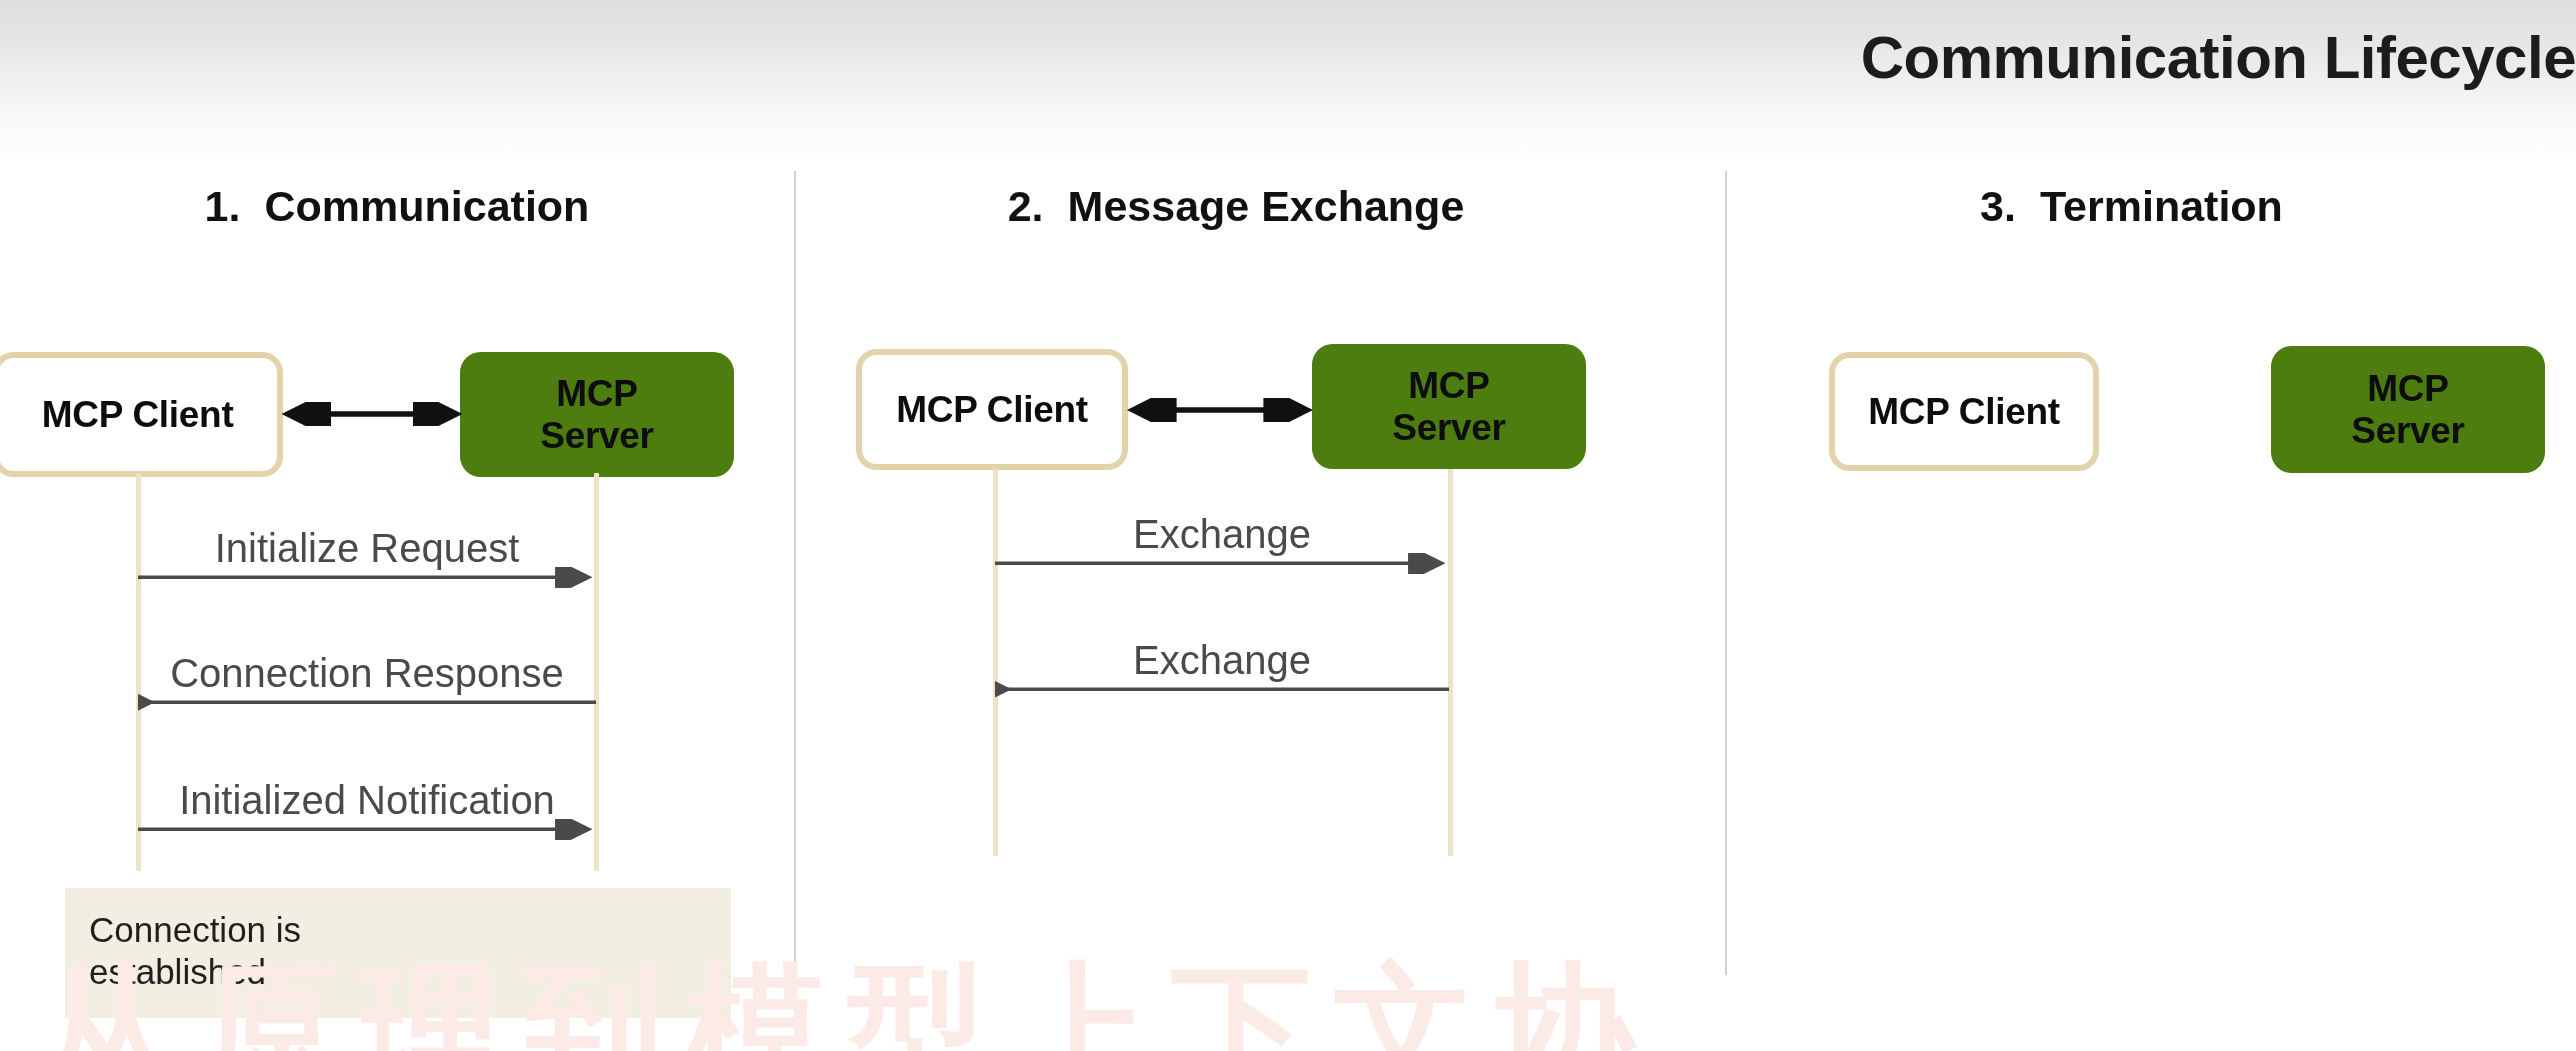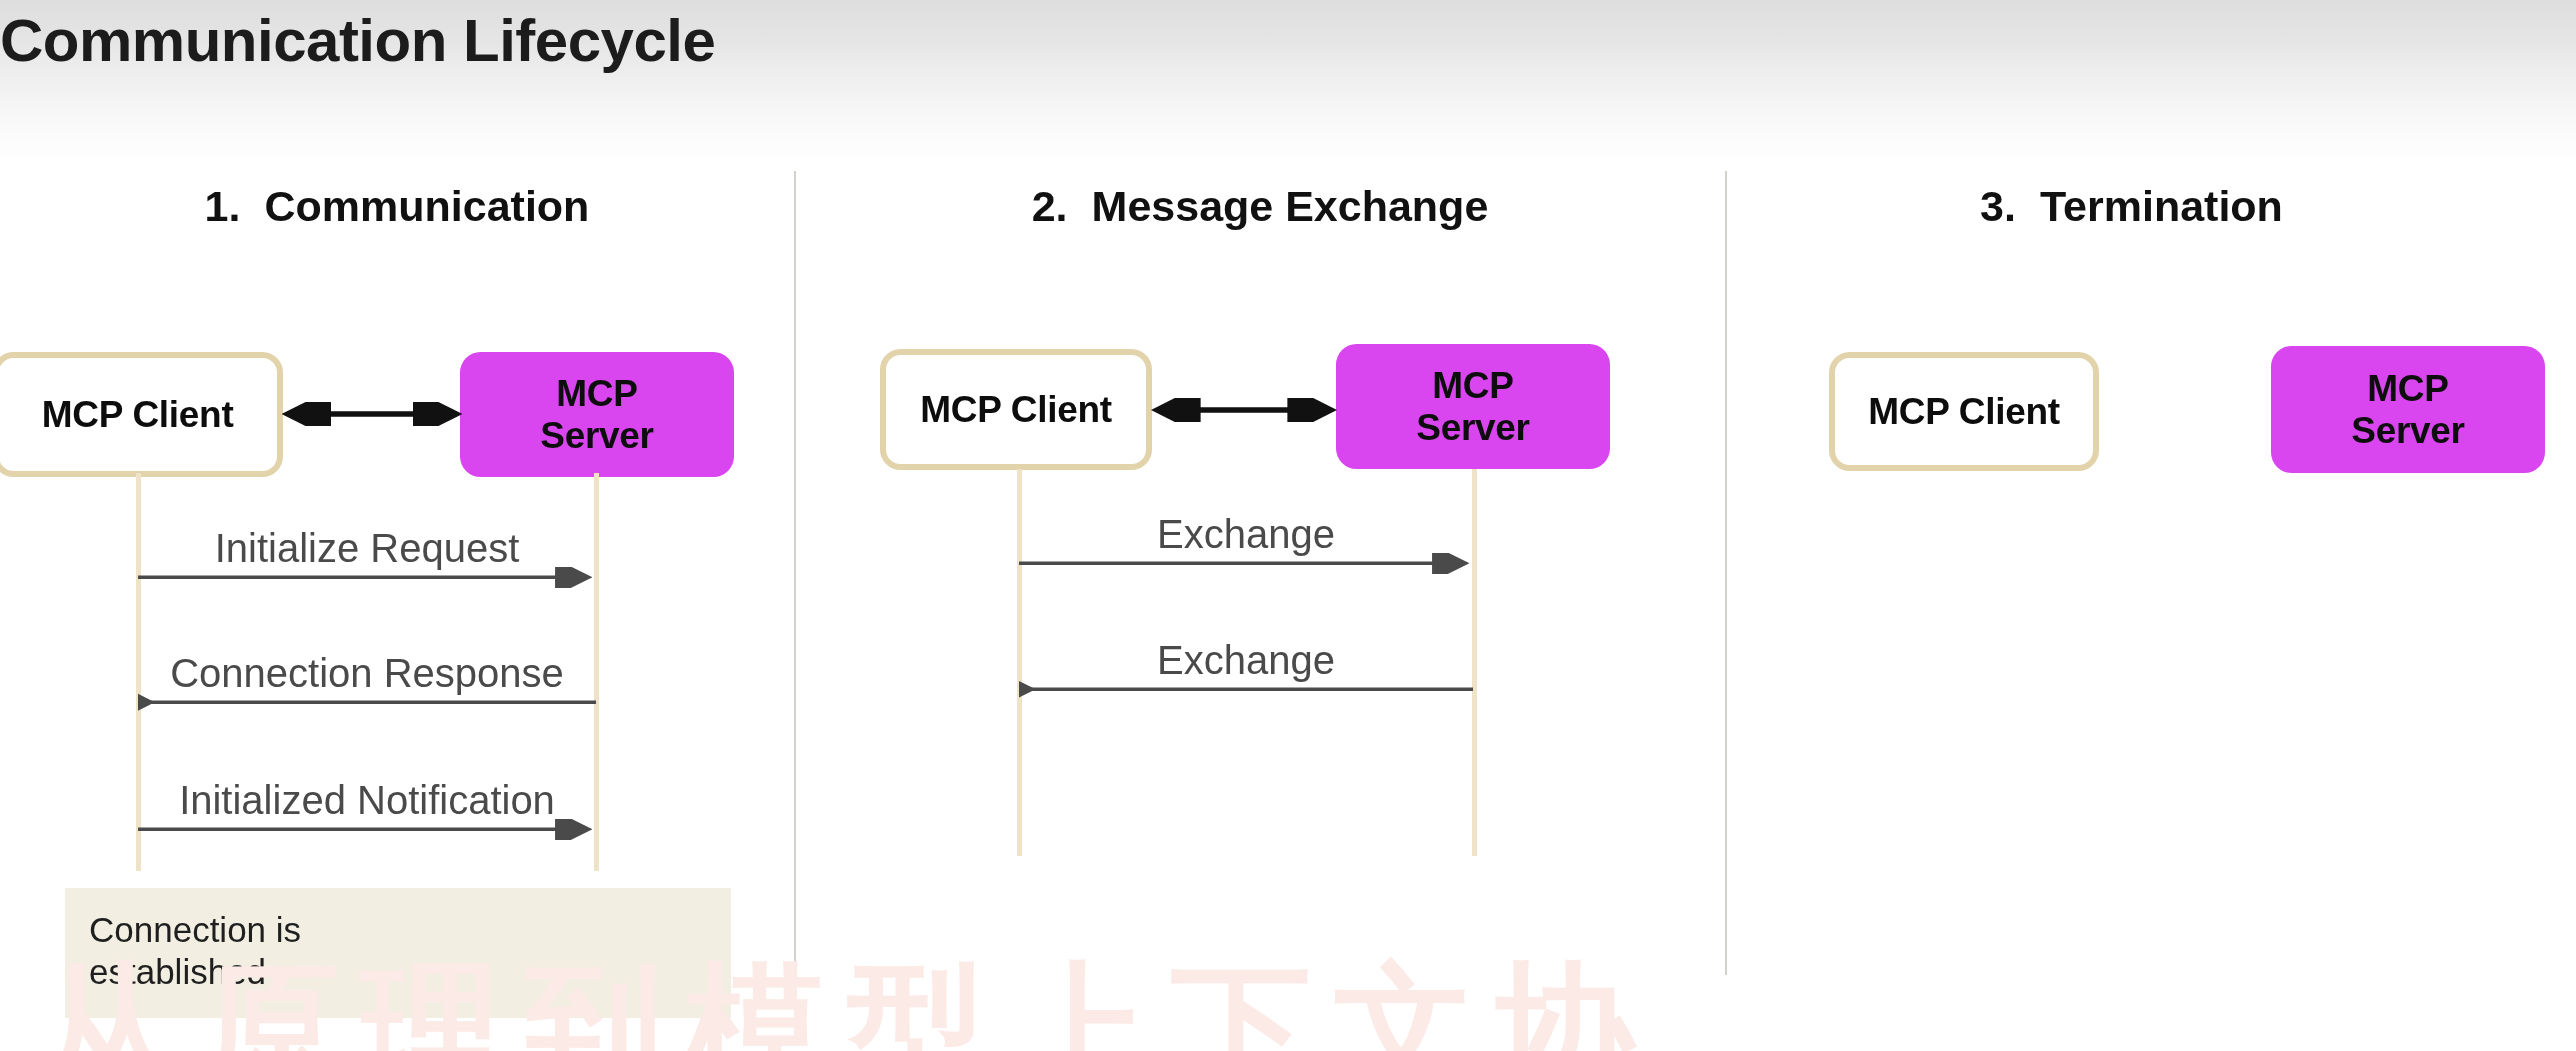--- a/index.html
+++ b/index.html
@@ -28,23 +28,23 @@
     left: 0;
     top: 0;
     width: 2576px;
     height: 163px;
     background: linear-gradient(to bottom, #dedede 0%, #e4e4e4 22%, #efefef 48%, #f8f8f8 72%, #ffffff 100%);
   }
 
   .slide-title {
     position: absolute;
     left: 0;
-    top: 6px;
-    width: 2576px;
-    text-align: left;
+    top: 23px;
+    width: 2576px;
+    text-align: right;
     font-size: 60px;
     font-weight: bold;
     letter-spacing: -0.5px;
     color: #1c1c1c;
     white-space: nowrap;
   }
 
   
   .divider {
     position: absolute;
@@ -75,21 +75,21 @@
     user-select: none;
   }
 
   
   .section {
     position: absolute;
     top: 0;
     height: 1051px;
   }
   .section.s1 { left: 0px;    width: 794px; }
-  .section.s2 { left: 796px;  width: 928px; }
+  .section.s2 { left: 772px;  width: 928px; }
   .section.s3 { left: 1727px; width: 809px; }
 
   .section-heading {
     position: absolute;
     top: 182px;
     width: 100%;
     text-align: center;
     font-size: 43px;
     font-weight: bold;
     color: #111111;
@@ -110,21 +110,21 @@
     font-weight: bold;
     color: #0d0d0d;
     line-height: 1.12;
     letter-spacing: -0.3px;
   }
   .node.client {
     background: #ffffff;
     border: 6.5px solid #e3d3ab;
   }
   .node.server {
-    background: #d946ef;
+    background: #4d7c0f;
     border: none;
   }
 
   
   .lifeline {
     position: absolute;
     width: 4.7px;
     background: #eee3c6;
   }
 

